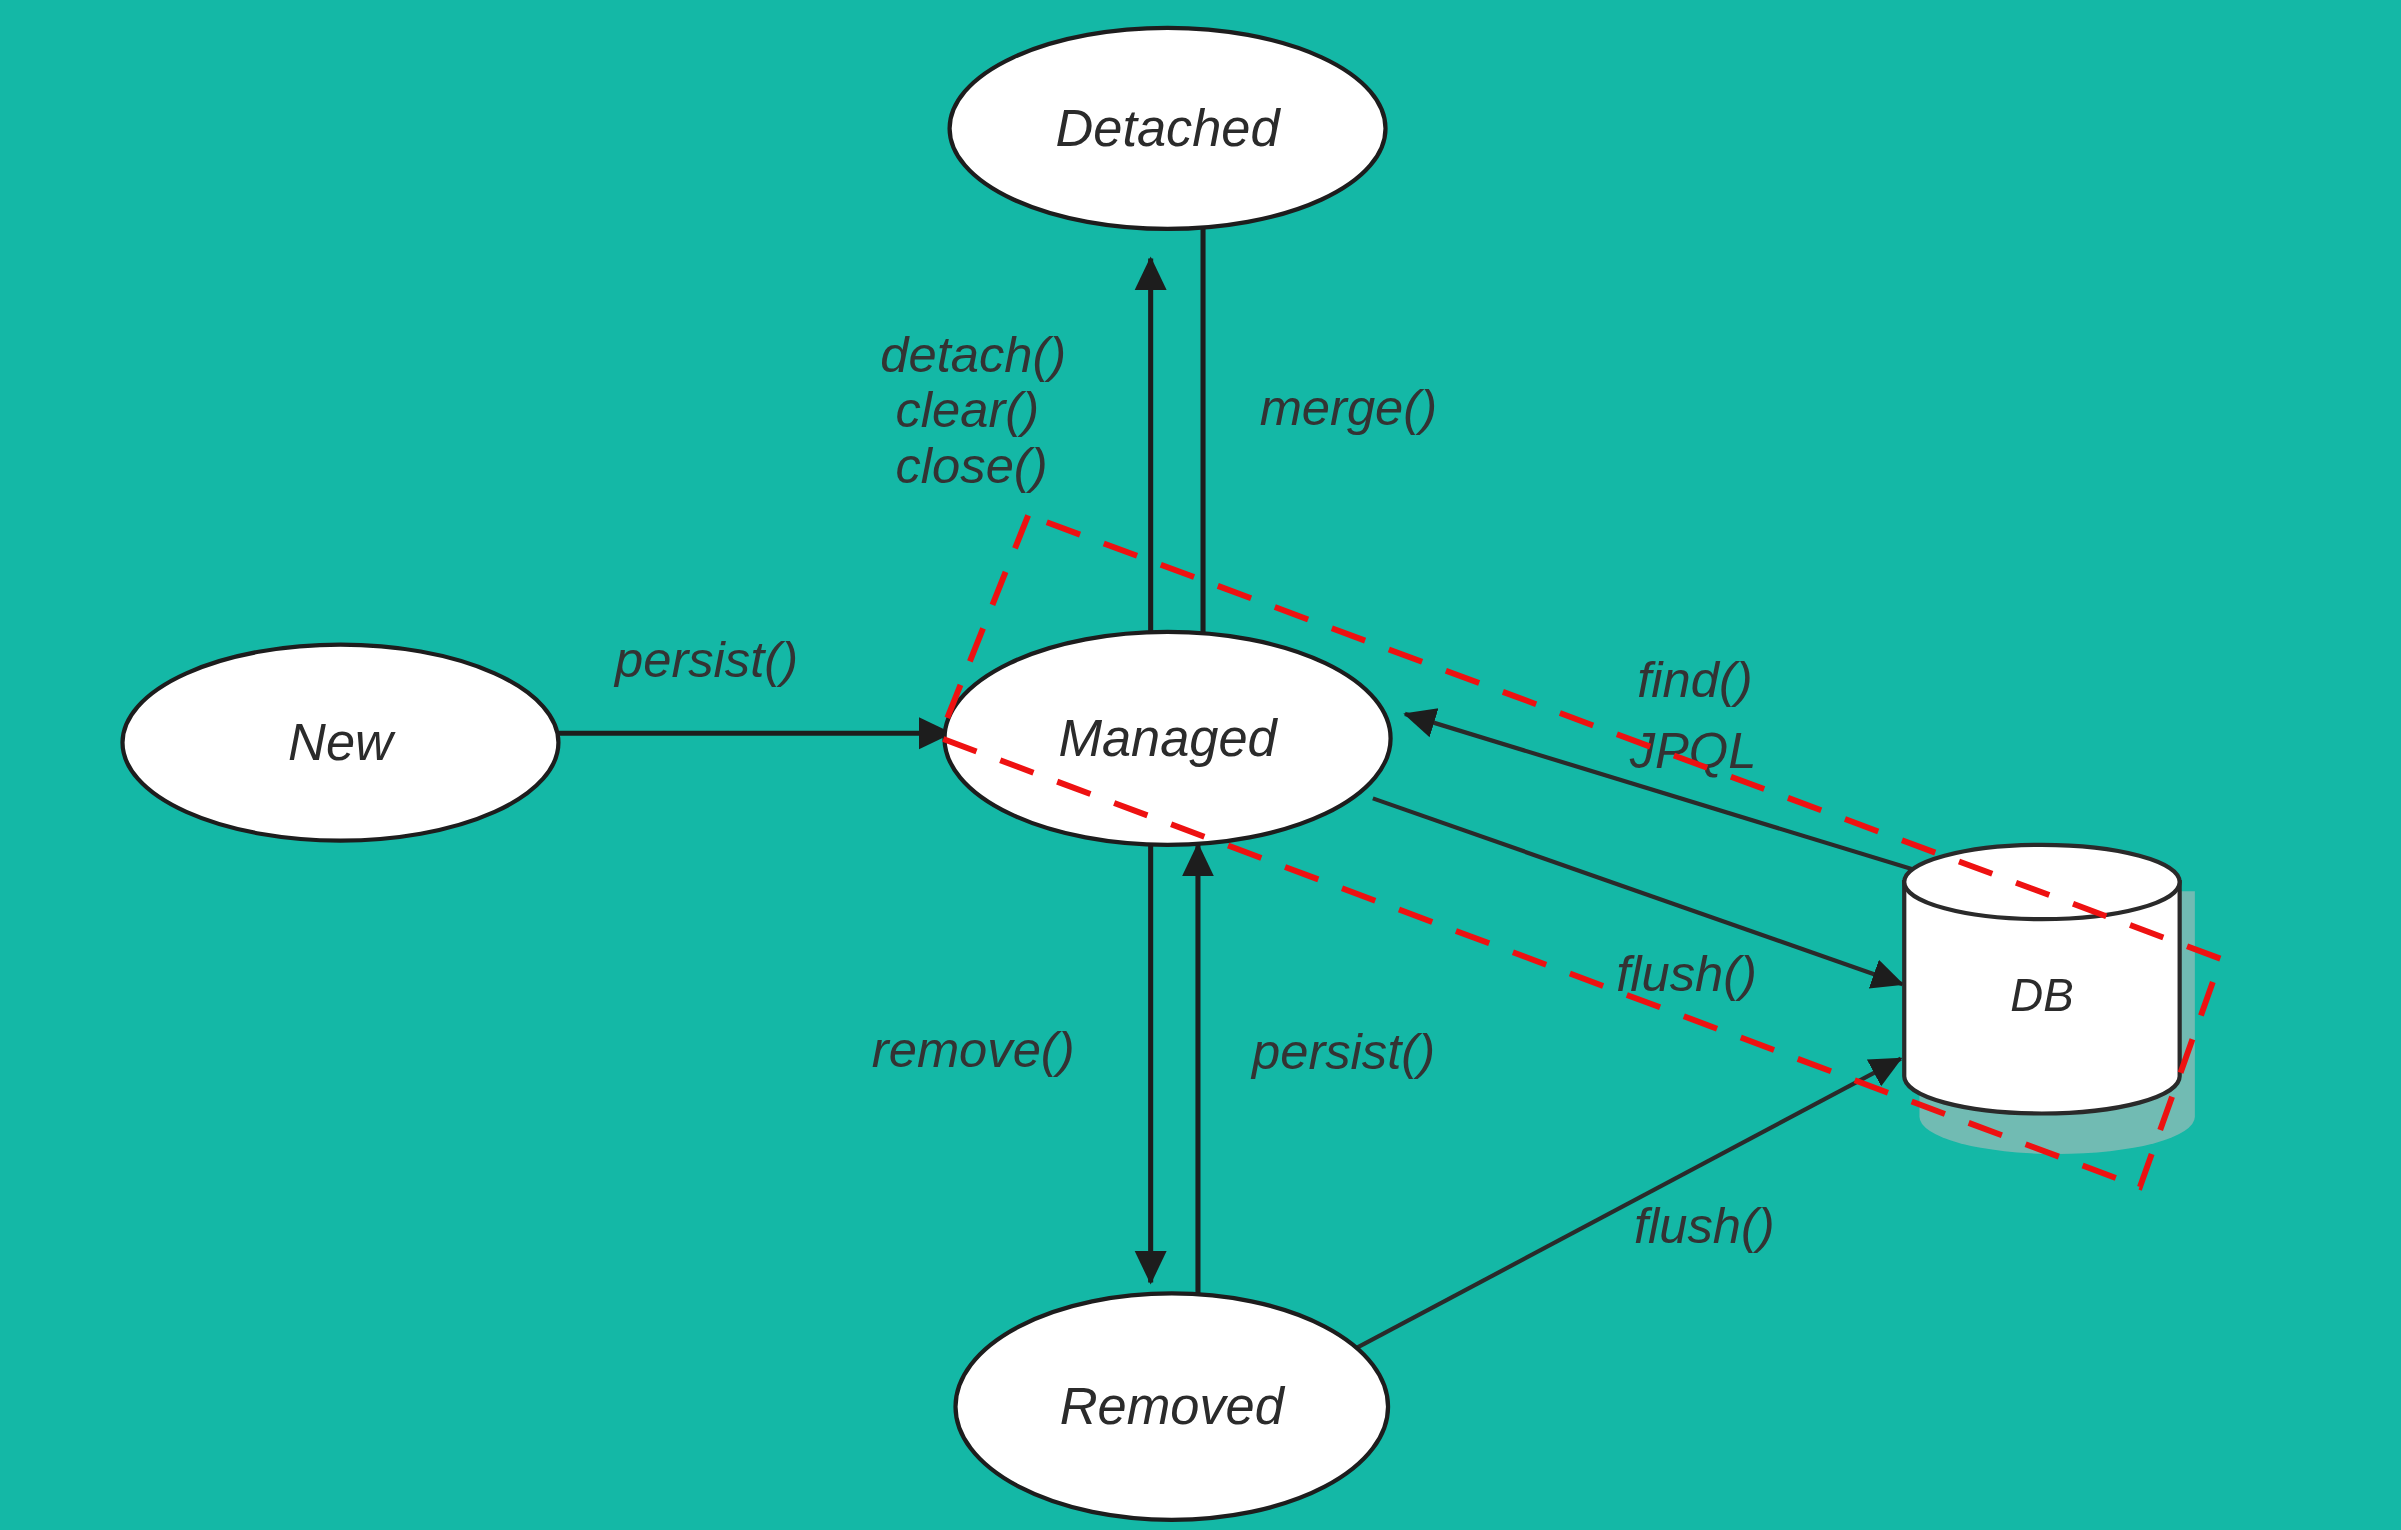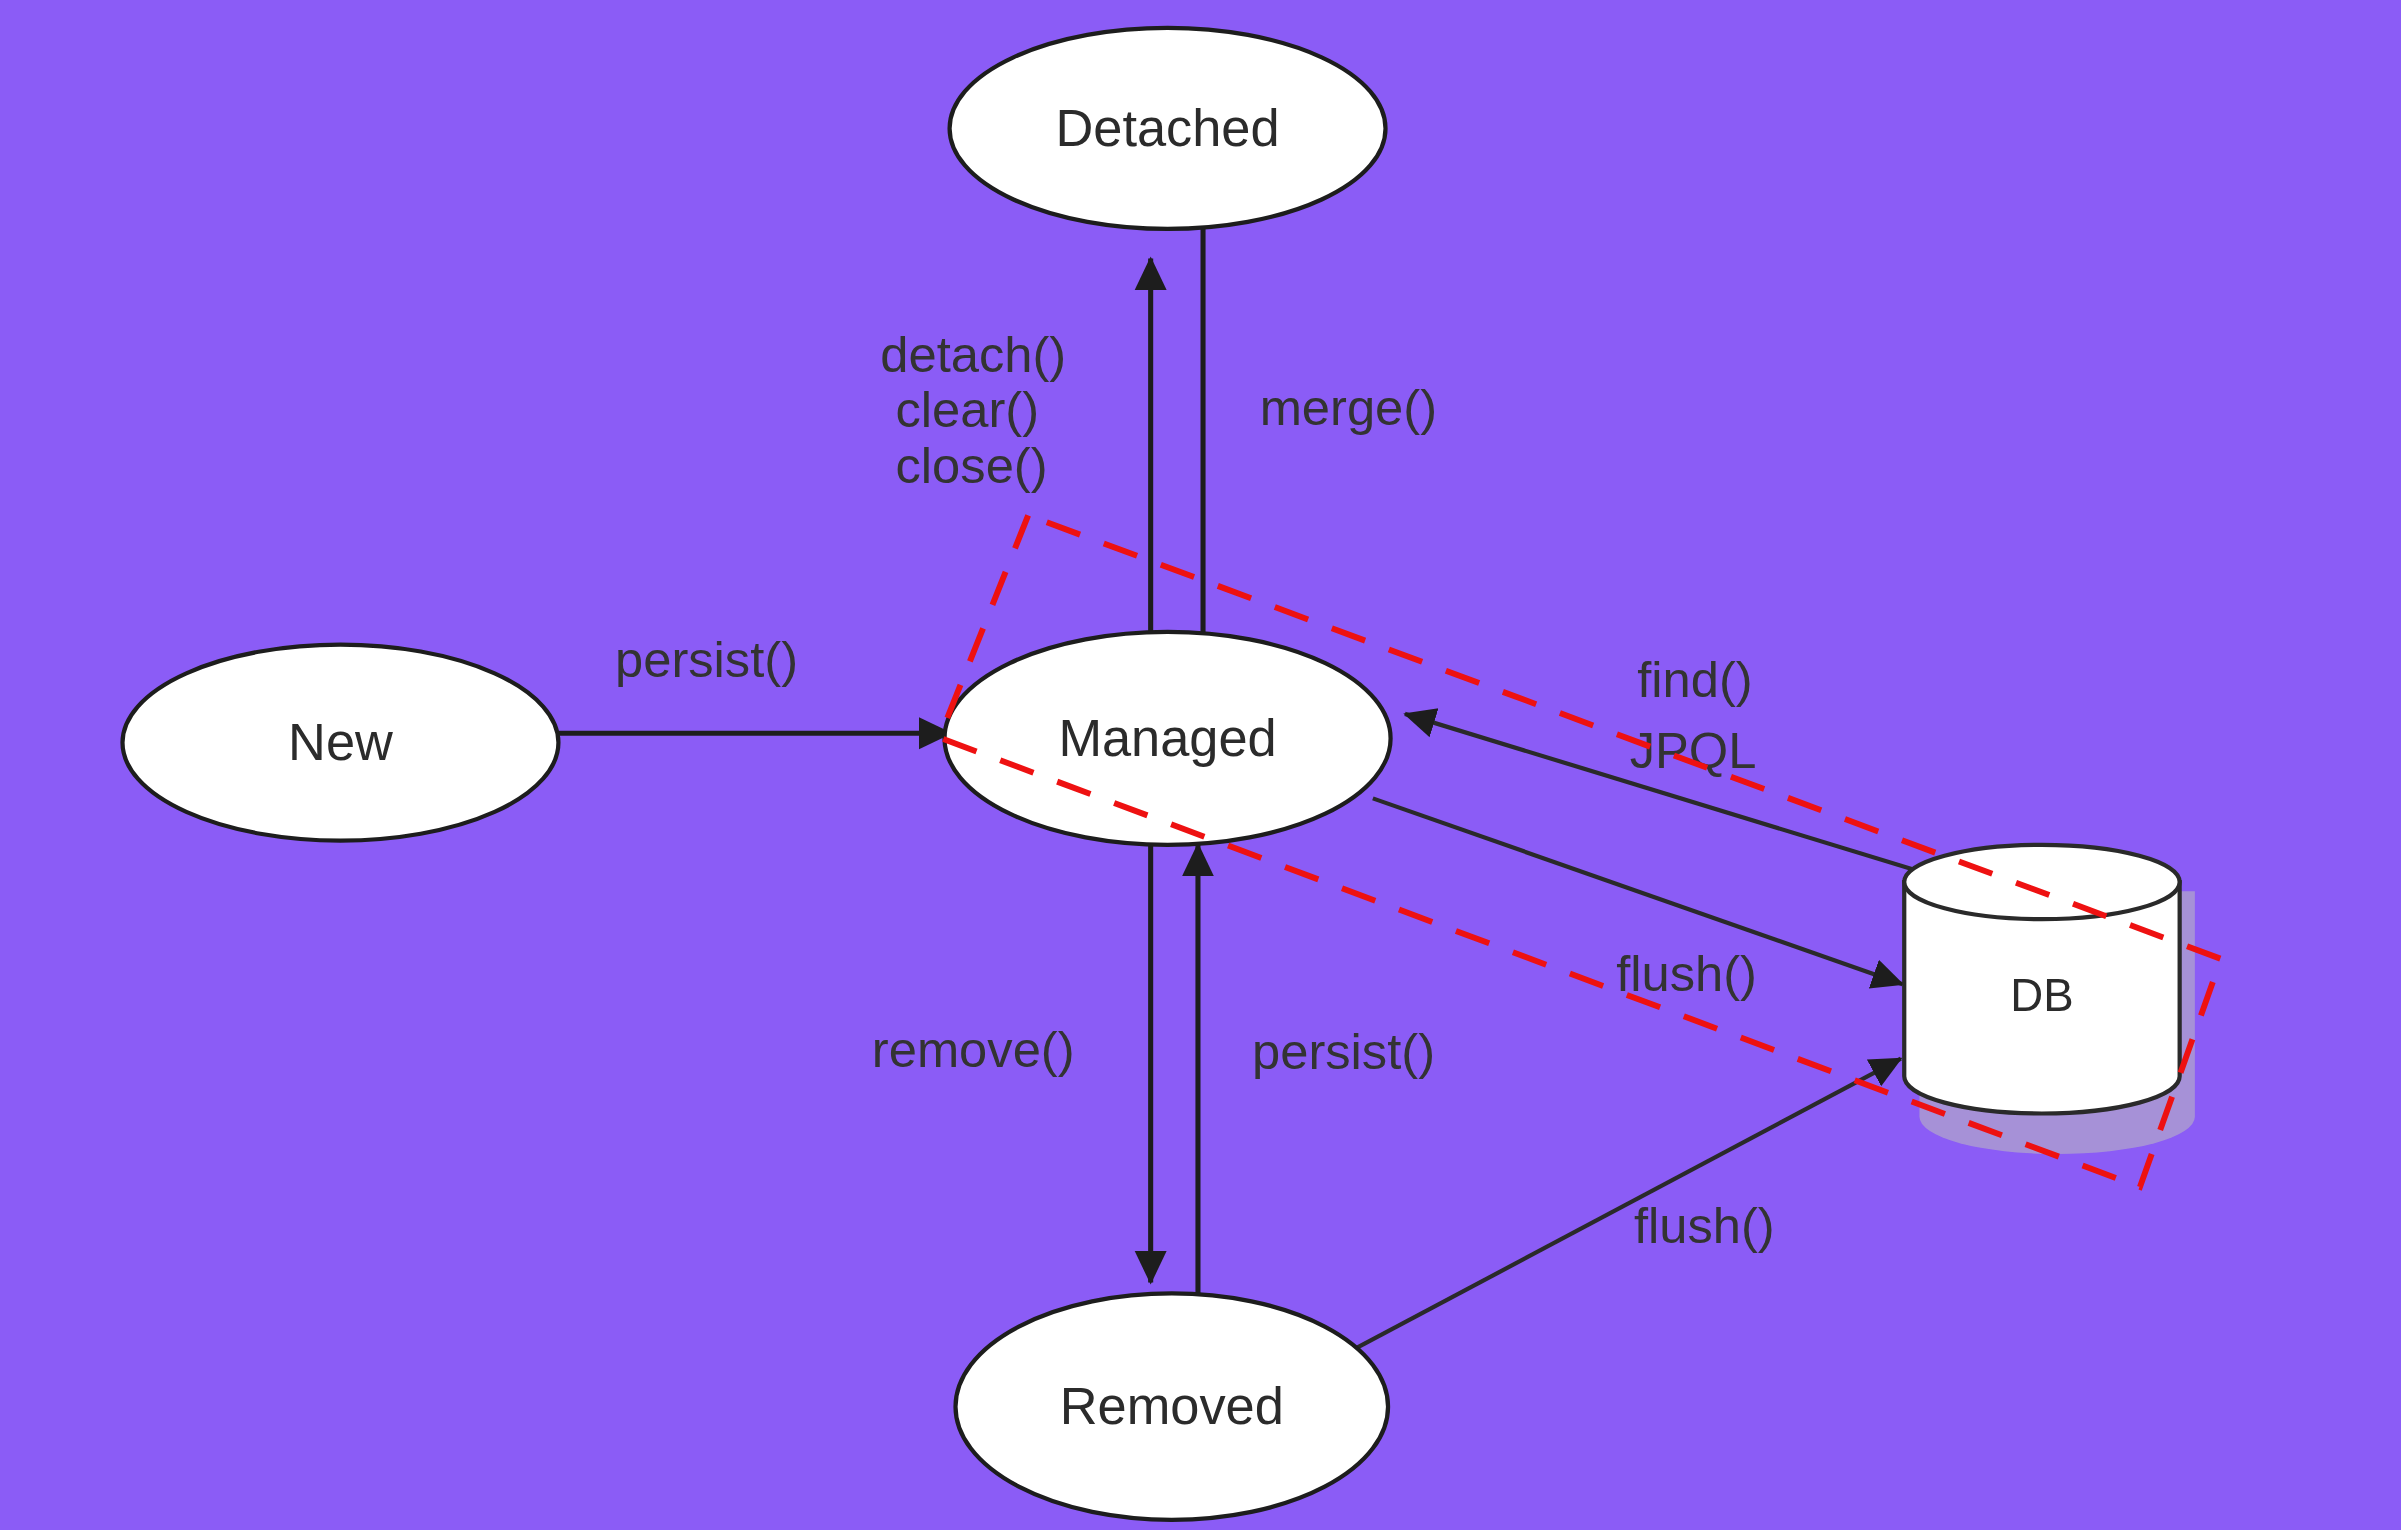--- a/index.html
+++ b/index.html
@@ -11,21 +11,22 @@
   body {
     width: 2401px;
     height: 1530px;
     overflow: hidden;
     font-family: "Liberation Sans", sans-serif;
   }
   #diagram-root {
     position: relative;
     width: 2401px;
     height: 1530px;
-    background: #8b5cf6;
+    background: #14b8a6;
+    font-style: italic;
   }
   svg#diagram-canvas {
     position: absolute;
     left: 0;
     top: 0;
     width: 2401px;
     height: 1530px;
     display: block;
   }
   .node-shape {

